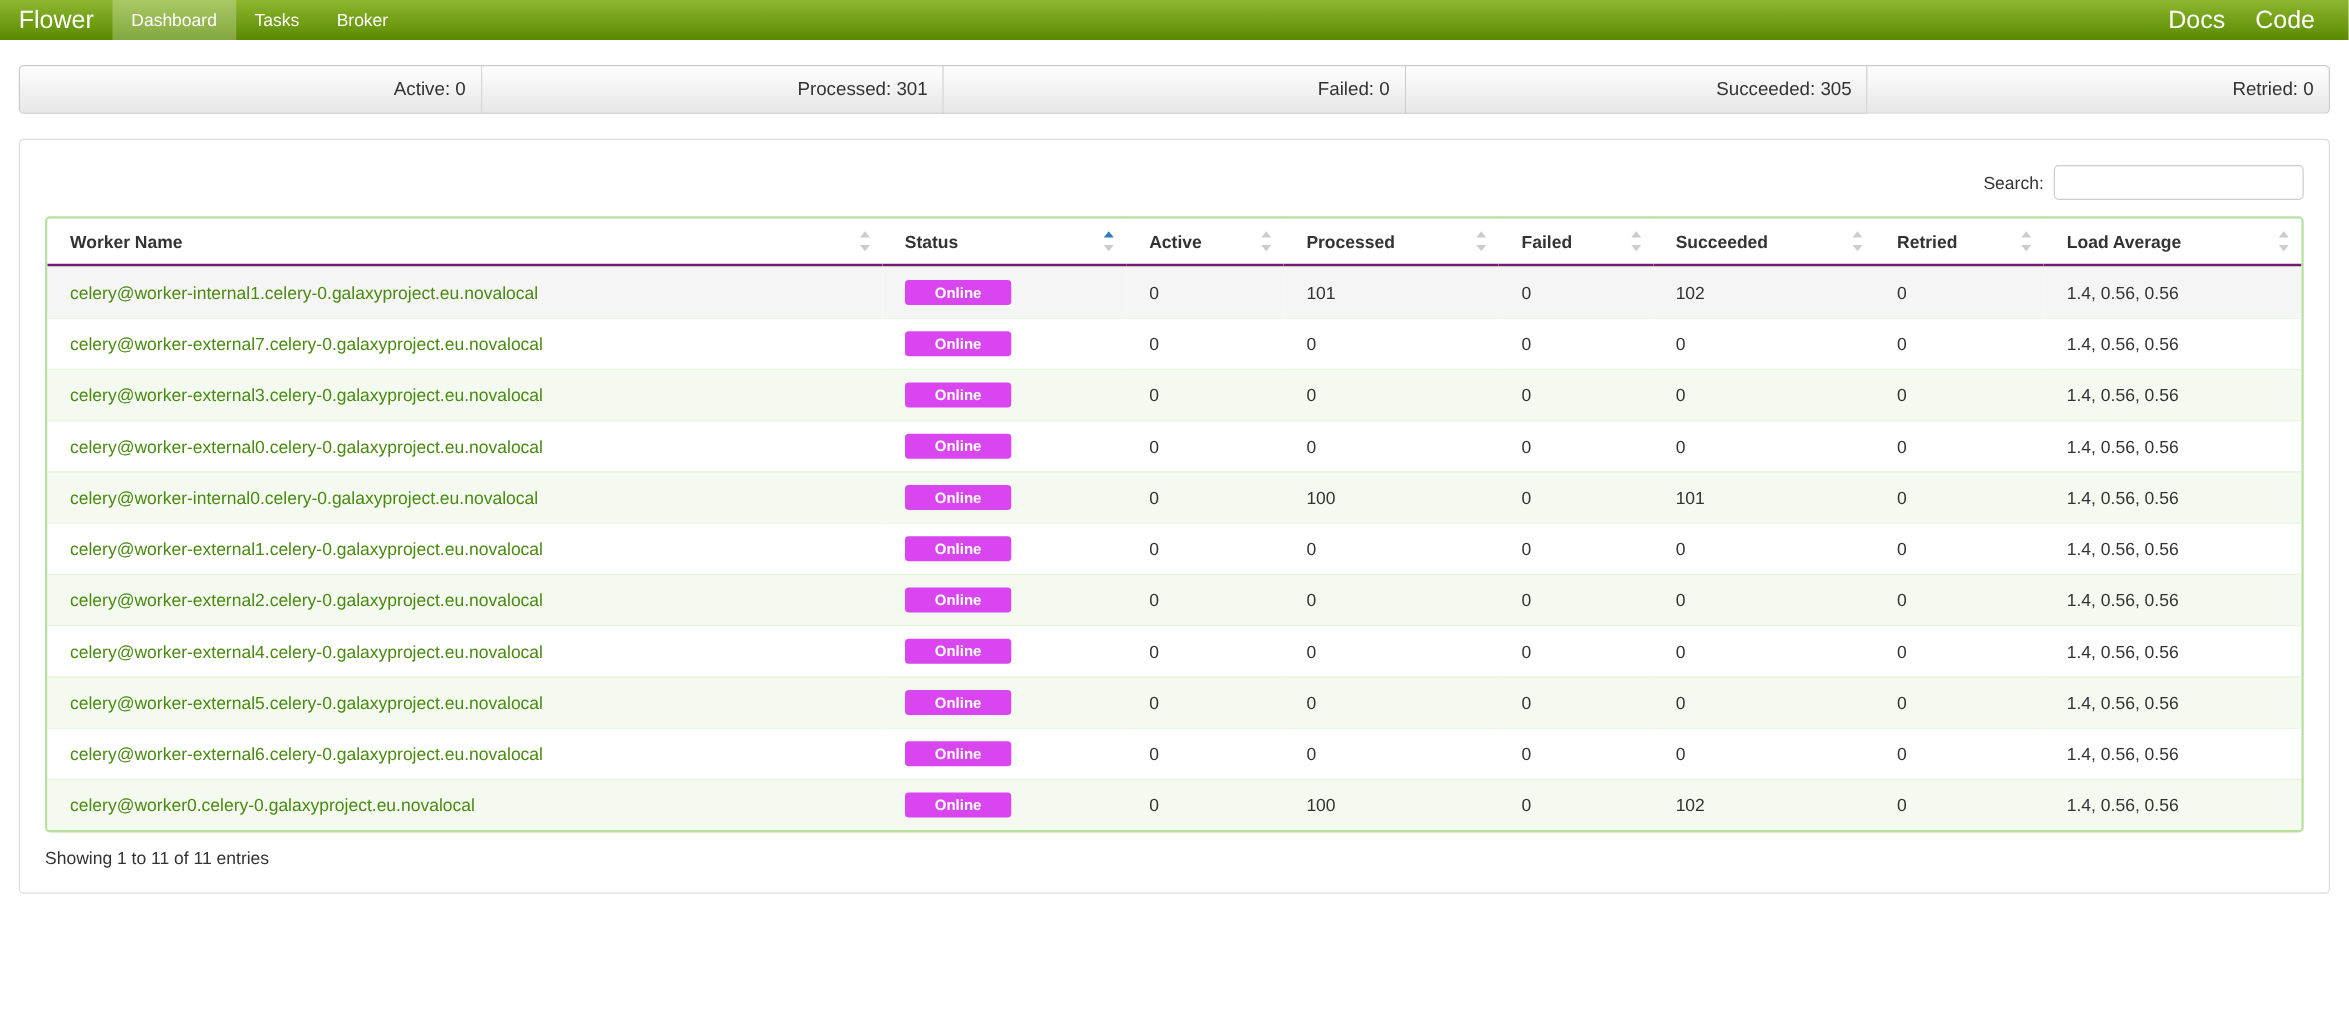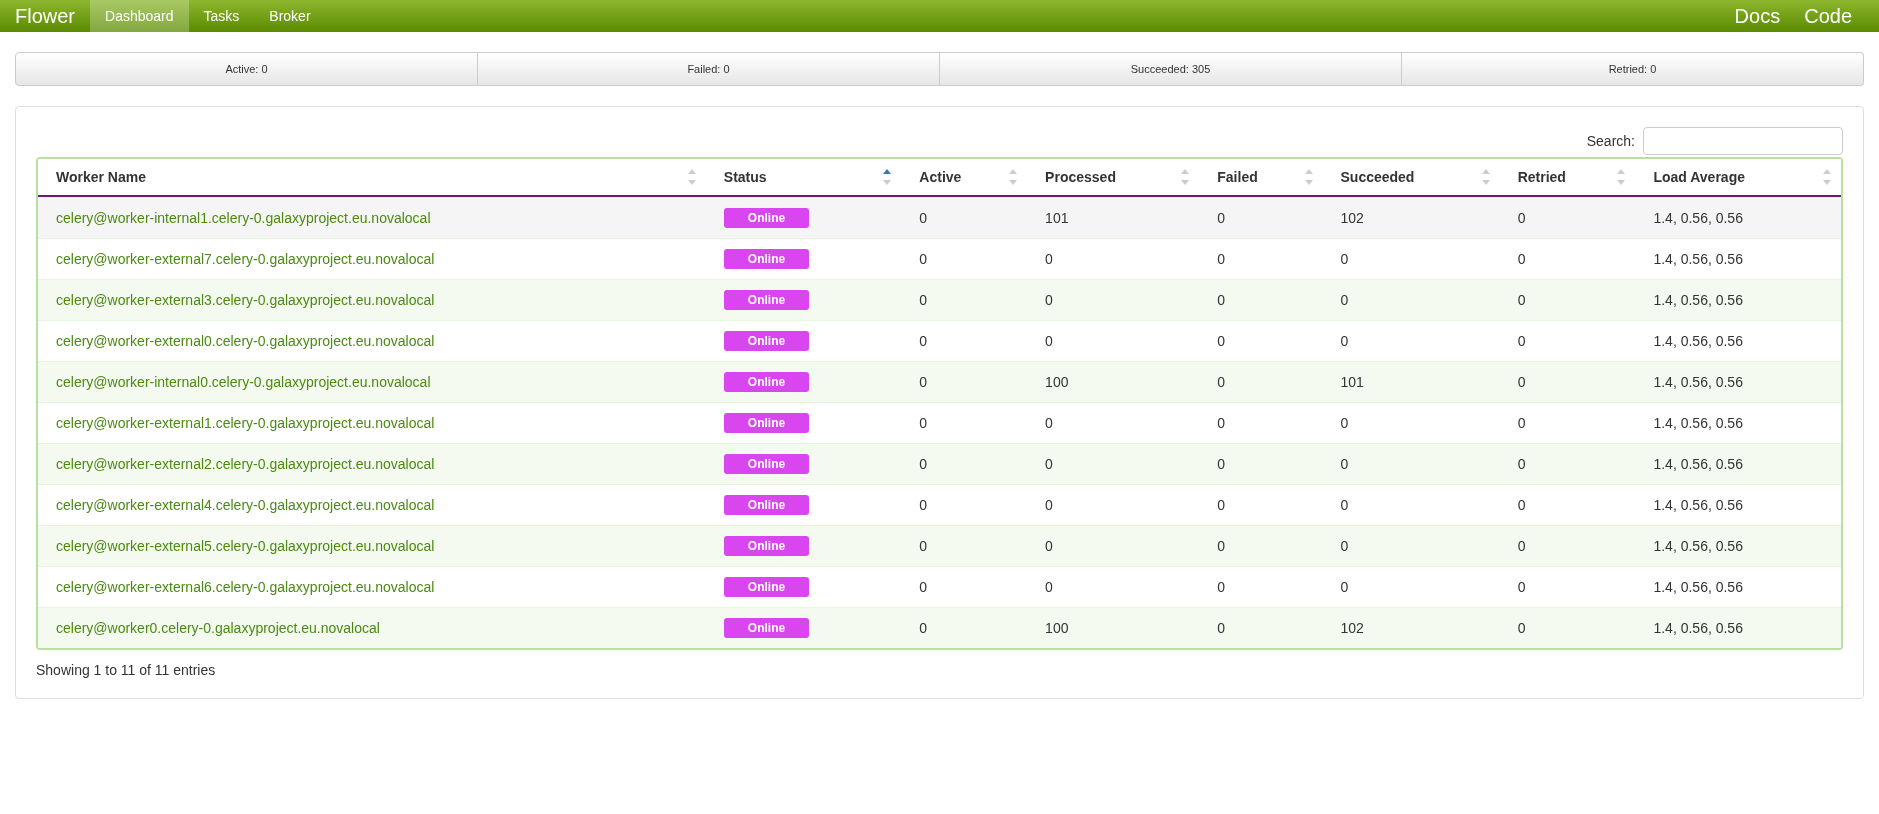--- a/index.html
+++ b/index.html
@@ -47,42 +47,42 @@
     .container {
       padding: 20px 15px;
     }
     .btn-group {
       display: flex;
       width: 100%;
       margin-bottom: 20px;
     }
     .btn-group .btn {
       flex: 1;
-      text-align: center;
+      text-align: right;
       padding: 10px 12px;
-      font-size: 11px;
+      font-size: 15px;
       color: #333;
       background: linear-gradient(to bottom, #fff 0%, #e6e6e6 100%);
       border: 1px solid #ccc;
       cursor: pointer;
       text-decoration: none;
     }
     .btn-group .btn:first-child { border-radius: 4px 0 0 4px; }
     .btn-group .btn:last-child { border-radius: 0 4px 4px 0; }
     .btn-group .btn + .btn { border-left: none; }
     .panel {
       border: 1px solid #ddd;
       border-radius: 4px;
       padding: 20px;
     }
     .search-row {
       display: flex;
       justify-content: flex-end;
       align-items: center;
-      margin-bottom: 2px;
+      margin-bottom: 13px;
     }
     .search-row label {
       font-weight: normal;
       font-size: 14px;
       color: #333;
       margin-right: 8px;
     }
     .search-row input {
       border: 1px solid #ccc;
       border-radius: 4px;
@@ -175,20 +175,21 @@
       </li>
     <li>
         <a href="#">Code</a>
       </li>
   </ul>
 </div>
 
 <div class="container">
   <div class="btn-group">
     <a class="btn" href="#">Active: 0</a>
+    <a class="btn" href="#">Processed: 301</a>
     <a class="btn" href="#">Failed: 0</a>
     <a class="btn" href="#">Succeeded: 305</a>
     <a class="btn" href="#">Retried: 0</a>
   </div>
 
   <div class="panel">
     <div class="search-row">
       <label>Search:</label>
       <input type="search" value="" style="">
     </div>

